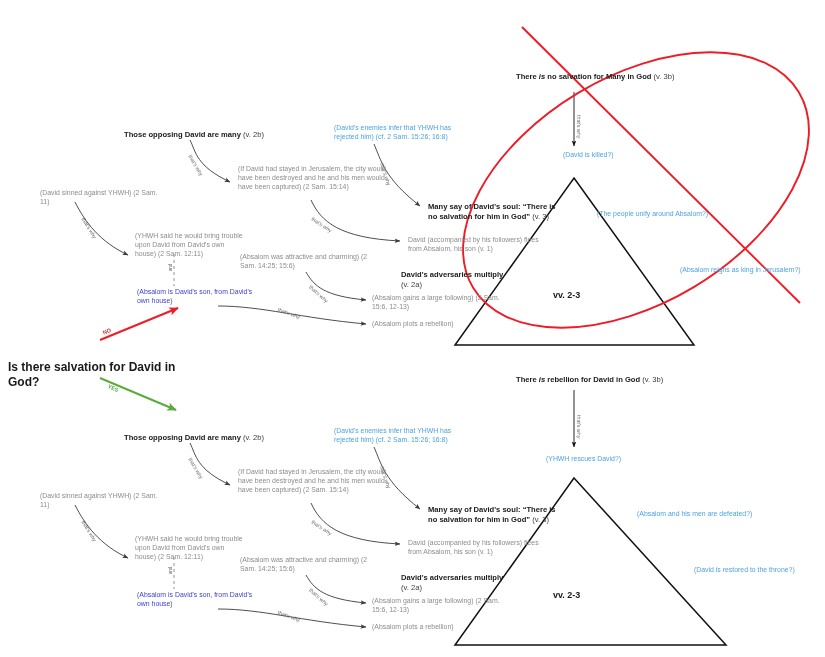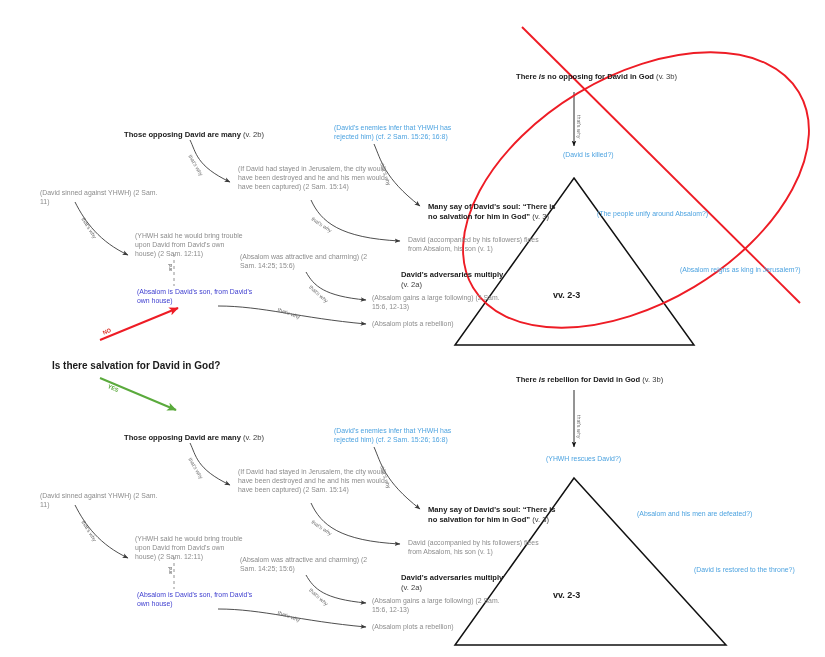--- a/index.html
+++ b/index.html
@@ -13,21 +13,21 @@
   svg.arrows{pointer-events:none;}
 
   .tx{position:absolute;line-height:1.28;}
   .bold{font-weight:bold;color:#1a1a1a;font-size:7.6px;}
   .bold .ref{font-weight:normal;color:#3c3c3c;}
   .bold .it{font-style:italic;}
   .gray{color:#8c8c8c;font-size:6.9px;}
   .blue{color:#4da3e0;font-size:6.9px;}
   .purple{color:#4040d0;font-size:6.9px;}
   .vv{font-weight:bold;color:#1a1a1a;font-size:9px;}
-  .qtitle{font-weight:bold;color:#1a1a1a;font-size:10px;margin-left:44px;}
+  .qtitle{font-weight:bold;color:#1a1a1a;font-size:12px;}
 
   .curvelbl{position:absolute;font-size:5.3px;color:#6b6b6b;white-space:nowrap;
             transform-origin:left center;}
   .smalllbl{position:absolute;font-size:4.6px;color:#6b6b6b;white-space:nowrap;
             transform-origin:center center;}
   .nolbl{position:absolute;font-size:5.6px;color:#d93025;font-weight:bold;white-space:nowrap;
          transform-origin:left center;}
   .yeslbl{position:absolute;font-size:5.6px;color:#5aaa3c;font-weight:bold;white-space:nowrap;
           transform-origin:left center;}
 </style>
@@ -86,21 +86,21 @@
     <g transform="rotate(-31 636 190)">
       <ellipse cx="636" cy="190" rx="190" ry="113" fill="none" stroke="#ee1c25" stroke-width="1.9"></ellipse>
     </g>
     <line x1="522" y1="27" x2="800" y2="303" stroke="#ee1c25" stroke-width="1.9"></line>
   </svg>
 
   <div class="tx qtitle" style="left:8px;top:360px;width:200px;">Is there salvation for David in God?</div>
   <div class="nolbl" style="left:103px;top:330px;transform:rotate(-23deg);">NO</div>
   <div class="yeslbl" style="left:108px;top:383px;transform:rotate(23deg);">YES</div>
 
-  <div class="tx bold" style="left:516px;top:72px;width:200px;white-space:nowrap;"><span>There </span><span class="it">is</span><span> no opposing for David in God</span> <span class="ref">(v. 3b)</span></div>
+  <div class="tx bold" style="left:516px;top:72px;width:200px;white-space:nowrap;"><span>There </span><span class="it">is</span><span> no salvation for Many in God</span> <span class="ref">(v. 3b)</span></div>
 
   <div class="curvelbl" style="left:579px;top:112px;transform:rotate(90deg);">that's why</div>
 
   <div class="tx blue" style="left:563px;top:151px;width:120px;white-space:nowrap;">(David is killed?)</div>
 
   <div class="tx vv" style="left:553px;top:290px;">vv. 2-3</div>
 
   <div class="tx blue" style="left:597px;top:210px;width:180px;white-space:nowrap;">(The people unify around Absalom?)</div>
   <div class="tx blue" style="left:680px;top:266px;width:190px;white-space:nowrap;">(Absalom reigns as king in Jerusalem?)</div>
 

